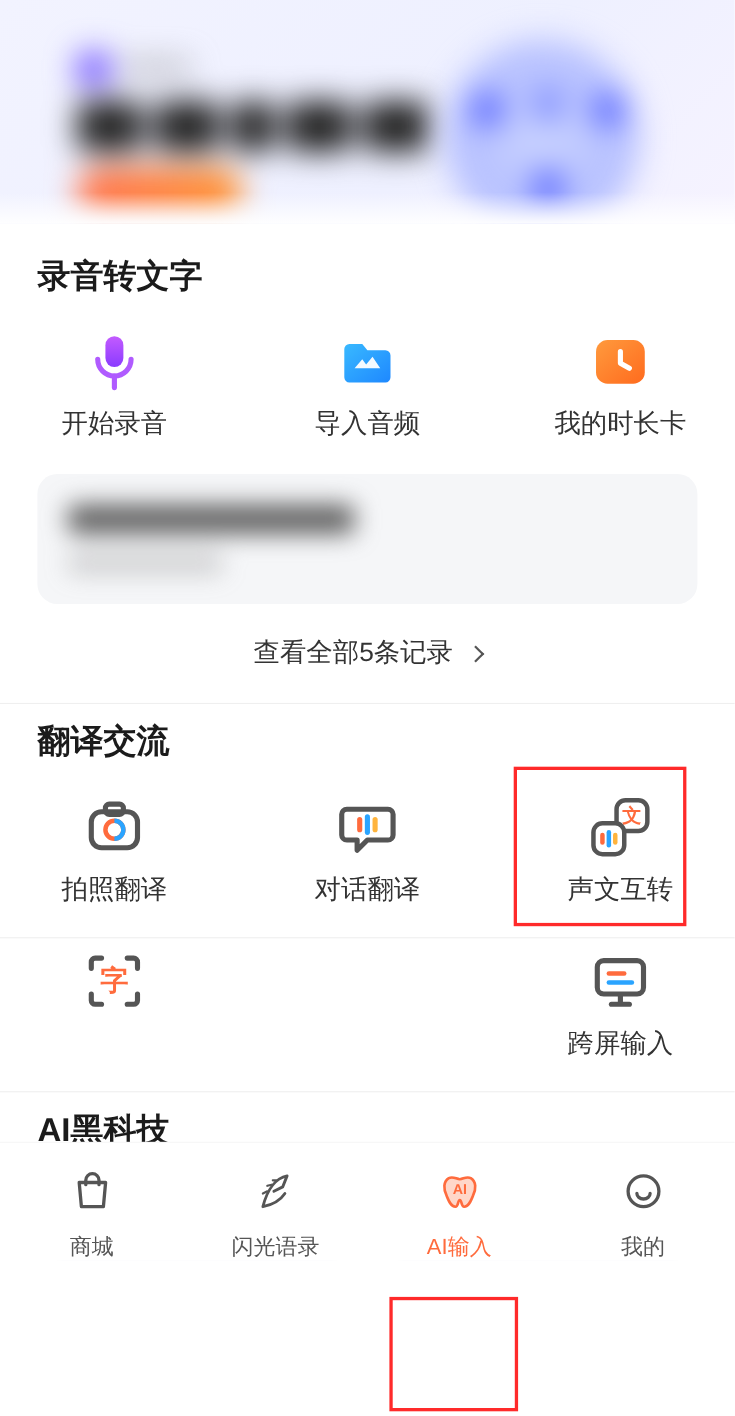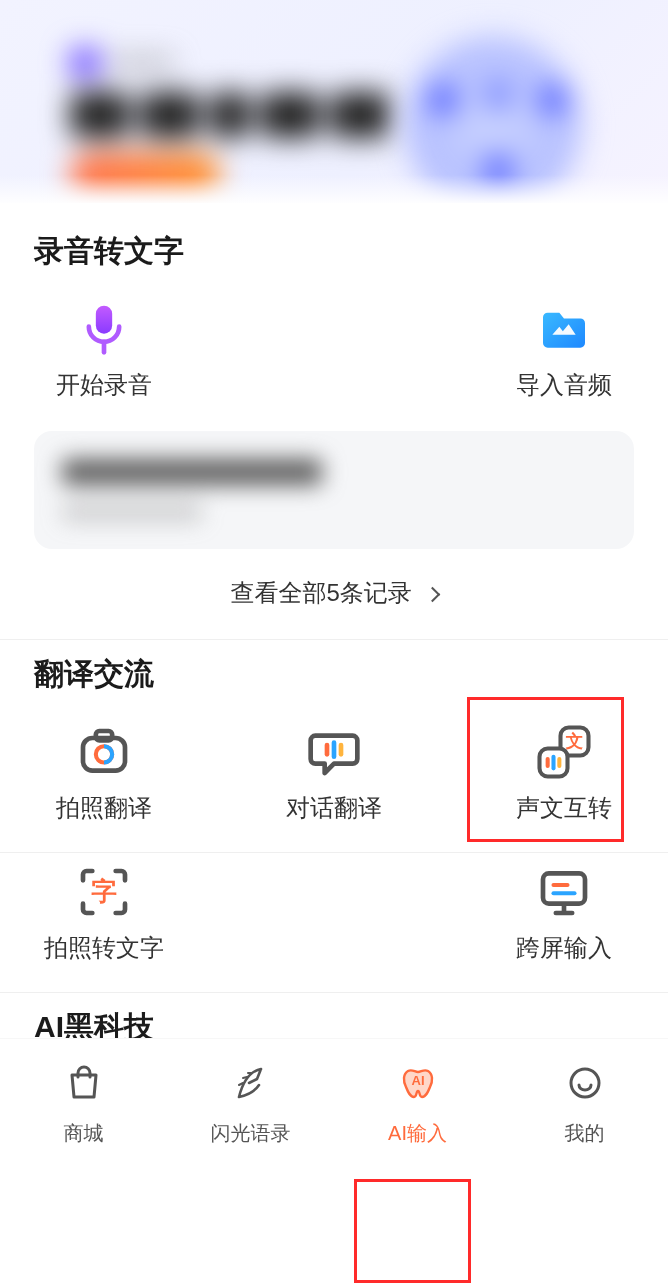--- a/index.html
+++ b/index.html
@@ -133,20 +133,35 @@
                 <stop offset="0" stop-color="#39b9ff"></stop>
                 <stop offset="1" stop-color="#1e88ff"></stop>
               </linearGradient>
             </defs>
           <path d="M6 14a4 4 0 0 1 4-4h10l4 5h14a4 4 0 0 1 4 4v17a4 4 0 0 1-4 4H10a4 4 0 0 1-4-4z" fill="url(#gfold)"></path>
           <path d="M14 29l6-7 3 4 5-6 6 9z" fill="#fff" opacity=".95"></path>
         </svg>
       </div>
       <div class="lbl">导入音频</div>
     </div>
+    <div class="feat">
+      <div class="ic">
+        <svg class="svg-ic" viewBox="0 0 48 48">
+            <defs>
+              <linearGradient id="gtc" x1="0" x2="1" y1="0" y2="1">
+                <stop offset="0" stop-color="#ff9a3d"></stop>
+                <stop offset="1" stop-color="#ff6b1e"></stop>
+              </linearGradient>
+            </defs>
+          <rect x="5" y="7" width="38" height="34" rx="9" fill="url(#gtc)"></rect>
+          <path d="M24 16v9l7 4" fill="none" stroke="#fff" stroke-width="4" stroke-linecap="round" stroke-linejoin="round"></path>
+        </svg>
+      </div>
+      <div class="lbl">我的时长卡</div>
+    </div>
   </div>
 
   <div class="recs">
     <div class="bwrap">
       <div class="t"></div>
       <div class="s"></div>
     </div>
   </div>
   <div class="d"></div>
 
@@ -202,21 +217,20 @@
   <div class="divider"></div>
 
   <div class="grid3">
     <div class="feat">
       <div class="ic">
         <svg class="svg-ic" viewBox="0 0 48 48">
           <path d="M6 14V9a3 3 0 0 1 3-3h5M42 14V9a3 3 0 0 0-3-3h-5M6 34v5a3 3 0 0 0 3 3h5M42 34v5a3 3 0 0 1-3 3h-5" fill="none" stroke="#555" stroke-width="4" stroke-linecap="round"></path>
           <text x="24" y="31" font-size="22" font-weight="700" text-anchor="middle" fill="#ff6b3d">字</text>
         </svg>
       </div>
-      <div class="lbl">拍照转文字</div>
     </div>
     <div class="feat">
       <div class="ic">
         <svg class="svg-ic" viewBox="0 0 48 48">
           <rect x="6" y="8" width="36" height="26" rx="5" fill="none" stroke="#555" stroke-width="4"></rect>
           <line x1="17" y1="42" x2="31" y2="42" stroke="#555" stroke-width="4" stroke-linecap="round"></line>
           <line x1="24" y1="34" x2="24" y2="42" stroke="#555" stroke-width="4"></line>
           <line x1="15" y1="18" x2="27" y2="18" stroke="#ff6b3d" stroke-width="3.5" stroke-linecap="round"></line>
           <line x1="15" y1="25" x2="33" y2="25" stroke="#2aa4ff" stroke-width="3.5" stroke-linecap="round"></line>
         </svg>

